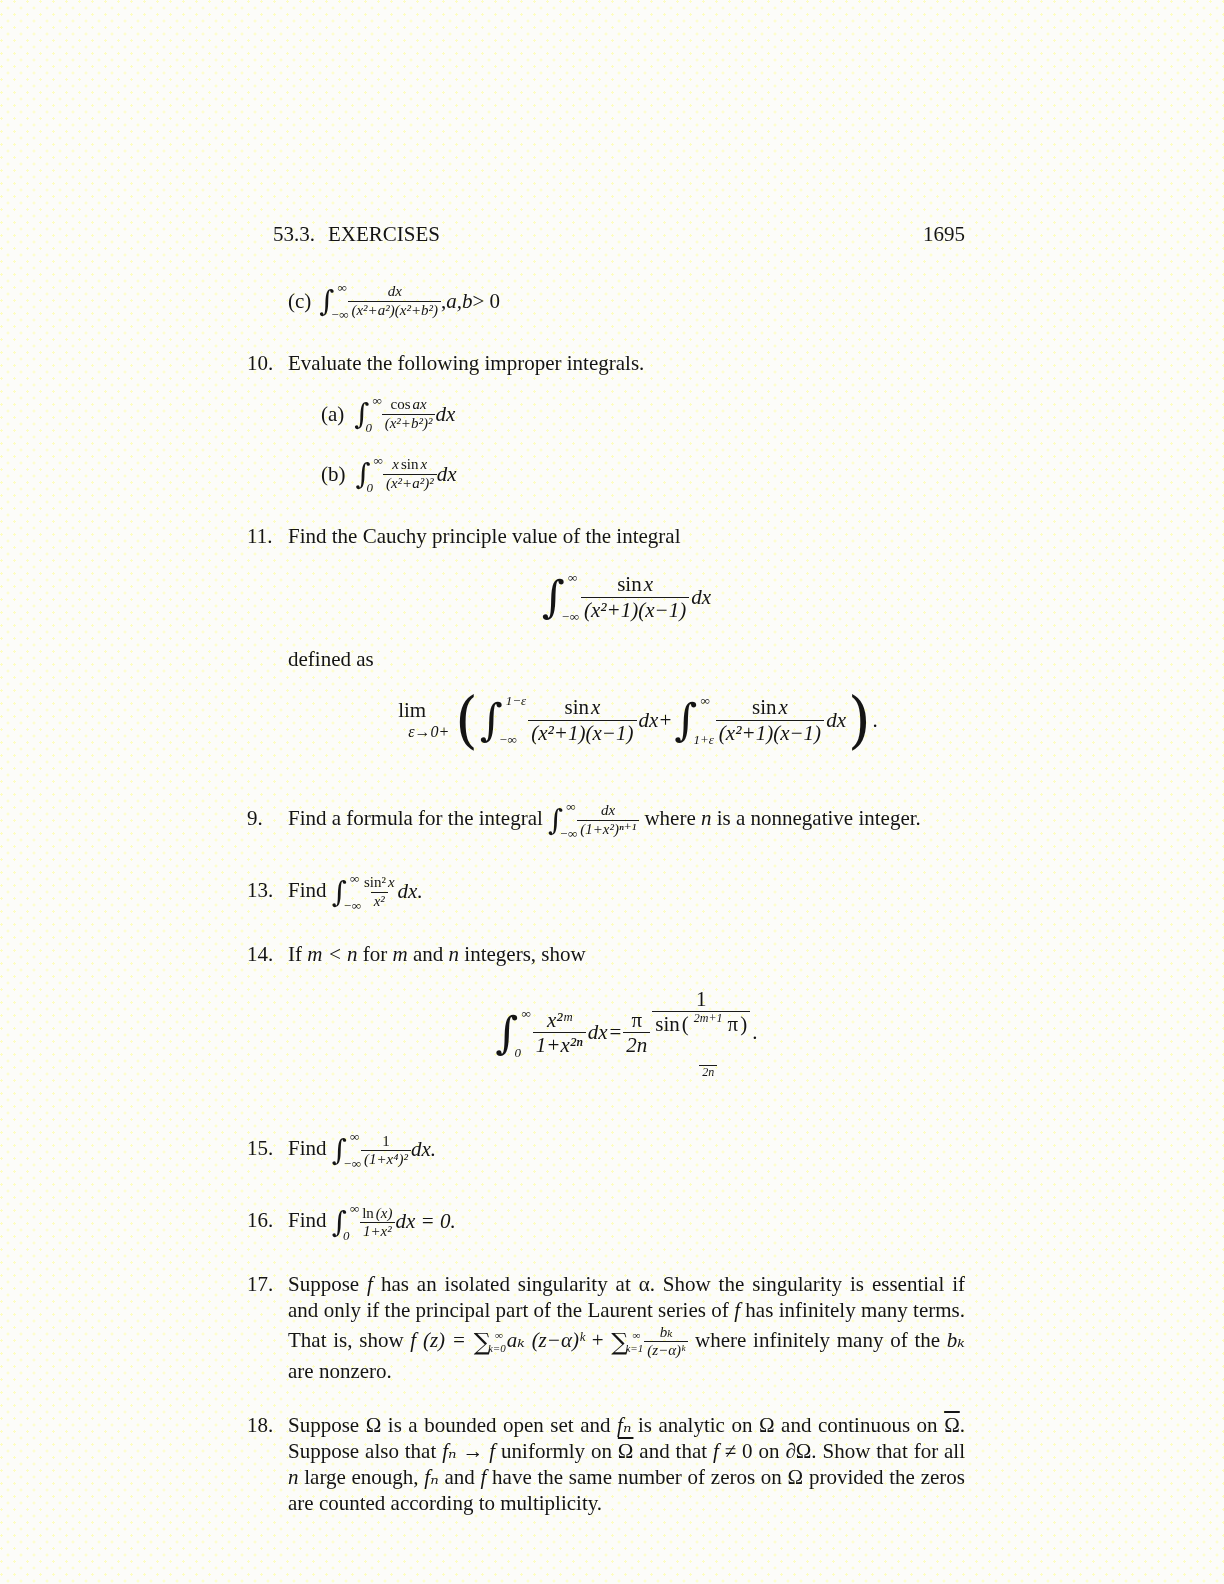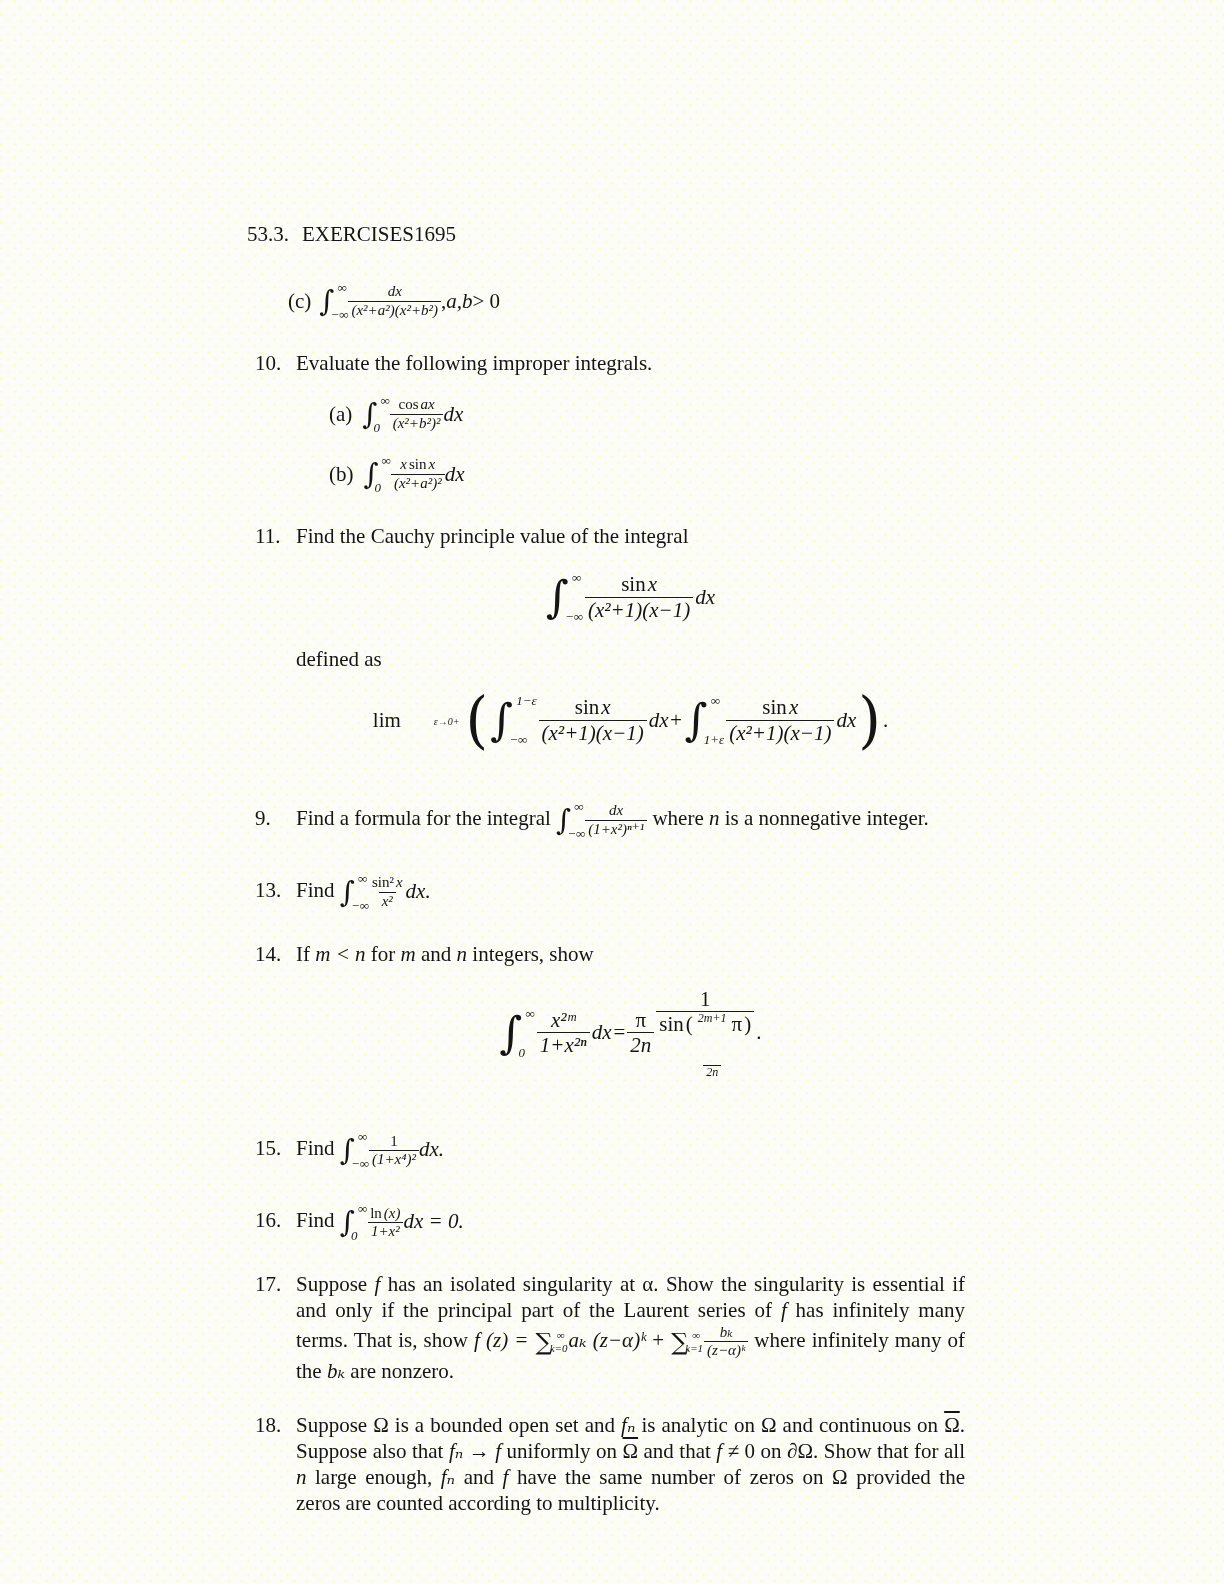--- a/index.html
+++ b/index.html
@@ -9,21 +9,21 @@
     background-image:
       radial-gradient(circle at 1.5px 1.5px, rgba(255,255,60,0.30) 1.2px, transparent 1.4px),
       radial-gradient(circle at 1.5px 1.5px, rgba(255,255,60,0.30) 1.2px, transparent 1.4px);
     background-size:13px 13px;
     background-position:0 0, 6.5px 6.5px;
     font-family:"Liberation Serif","DejaVu Serif",serif;
     color:#141414;
     font-size:21px;
   }
   .content{position:absolute;left:247px;top:222px;width:718px;}
-  .header-row{display:flex;justify-content:flex-start;align-items:baseline;}
+  .header-row{display:flex;justify-content:space-between;align-items:baseline;margin-left:26px;}
   .header-left{display:flex;gap:13px;}
   .it{font-style:italic;text-align:center;}
   .rm{font-style:normal;}
   .ol{text-decoration:overline;}
   .formula{display:inline-flex;align-items:center;vertical-align:middle;white-space:nowrap;}
   
   .fr{display:inline-flex;flex-direction:column;align-items:center;vertical-align:middle;text-align:center;line-height:1.15;}
   .fr .n,.fr .d{display:flex;align-items:flex-end;justify-content:center;padding:0 3px;gap:2px;}
   .fr .d{border-top:1.3px solid #1a1a1a;align-items:flex-start;}
   .fr.small{font-size:15px;}
@@ -37,27 +37,27 @@
   .int.disp .lims{height:52px;padding:2px 0;}
   .int.inline .sign{font-size:29px;}
   .int.inline .lims{height:40px;padding:2px 0;}
   .lims .up{margin-left:3px;}
   .lims .lo{margin-left:-4px;}
   
   .sum{display:inline-flex;align-items:center;vertical-align:middle;margin:0 1px;}
   .sum .sign{font-size:24px;line-height:1;font-style:normal;font-family:"DejaVu Serif","DejaVu Sans",serif;}
   .sum .lims{display:inline-flex;flex-direction:column;font-size:11px;line-height:1.15;font-style:italic;margin-left:1px;}
   
-  .lim{display:inline-flex;flex-direction:row;align-items:center;line-height:1;margin-right:4px;}
+  .lim{display:inline-flex;flex-direction:column;align-items:center;line-height:1;margin-right:4px;}
   .lim .fn{font-style:normal;}
-  .lim .sub{font-size:10px;margin-top:3px;font-style:italic;}
+  .lim .sub{font-size:16px;margin-top:3px;font-style:italic;}
   .bigp{font-size:58px;line-height:0;font-weight:400;vertical-align:middle;font-family:"DejaVu Serif",serif;display:inline-block;transform:scaleY(1.05);}
   
   .crow{margin-left:41px;margin-top:32px;display:flex;align-items:center;gap:8px;}
-  .item{margin-left:8px;margin-top:28px;display:flex;align-items:baseline;}
+  .item{margin-top:28px;display:flex;align-items:baseline;}
   .item .no{flex:0 0 41px;font-style:normal;}
   .item .body{flex:1;}
   .sub{margin-left:33px;margin-top:16px;display:flex;align-items:center;gap:10px;}
   .eqline{display:flex;justify-content:center;align-items:center;margin:20px 0 22px 0;gap:2px;}
   .para{text-align:justify;line-height:1.23;}
   .inline-item{line-height:1.9;}
 </style>
 </head>
 <body>
 

